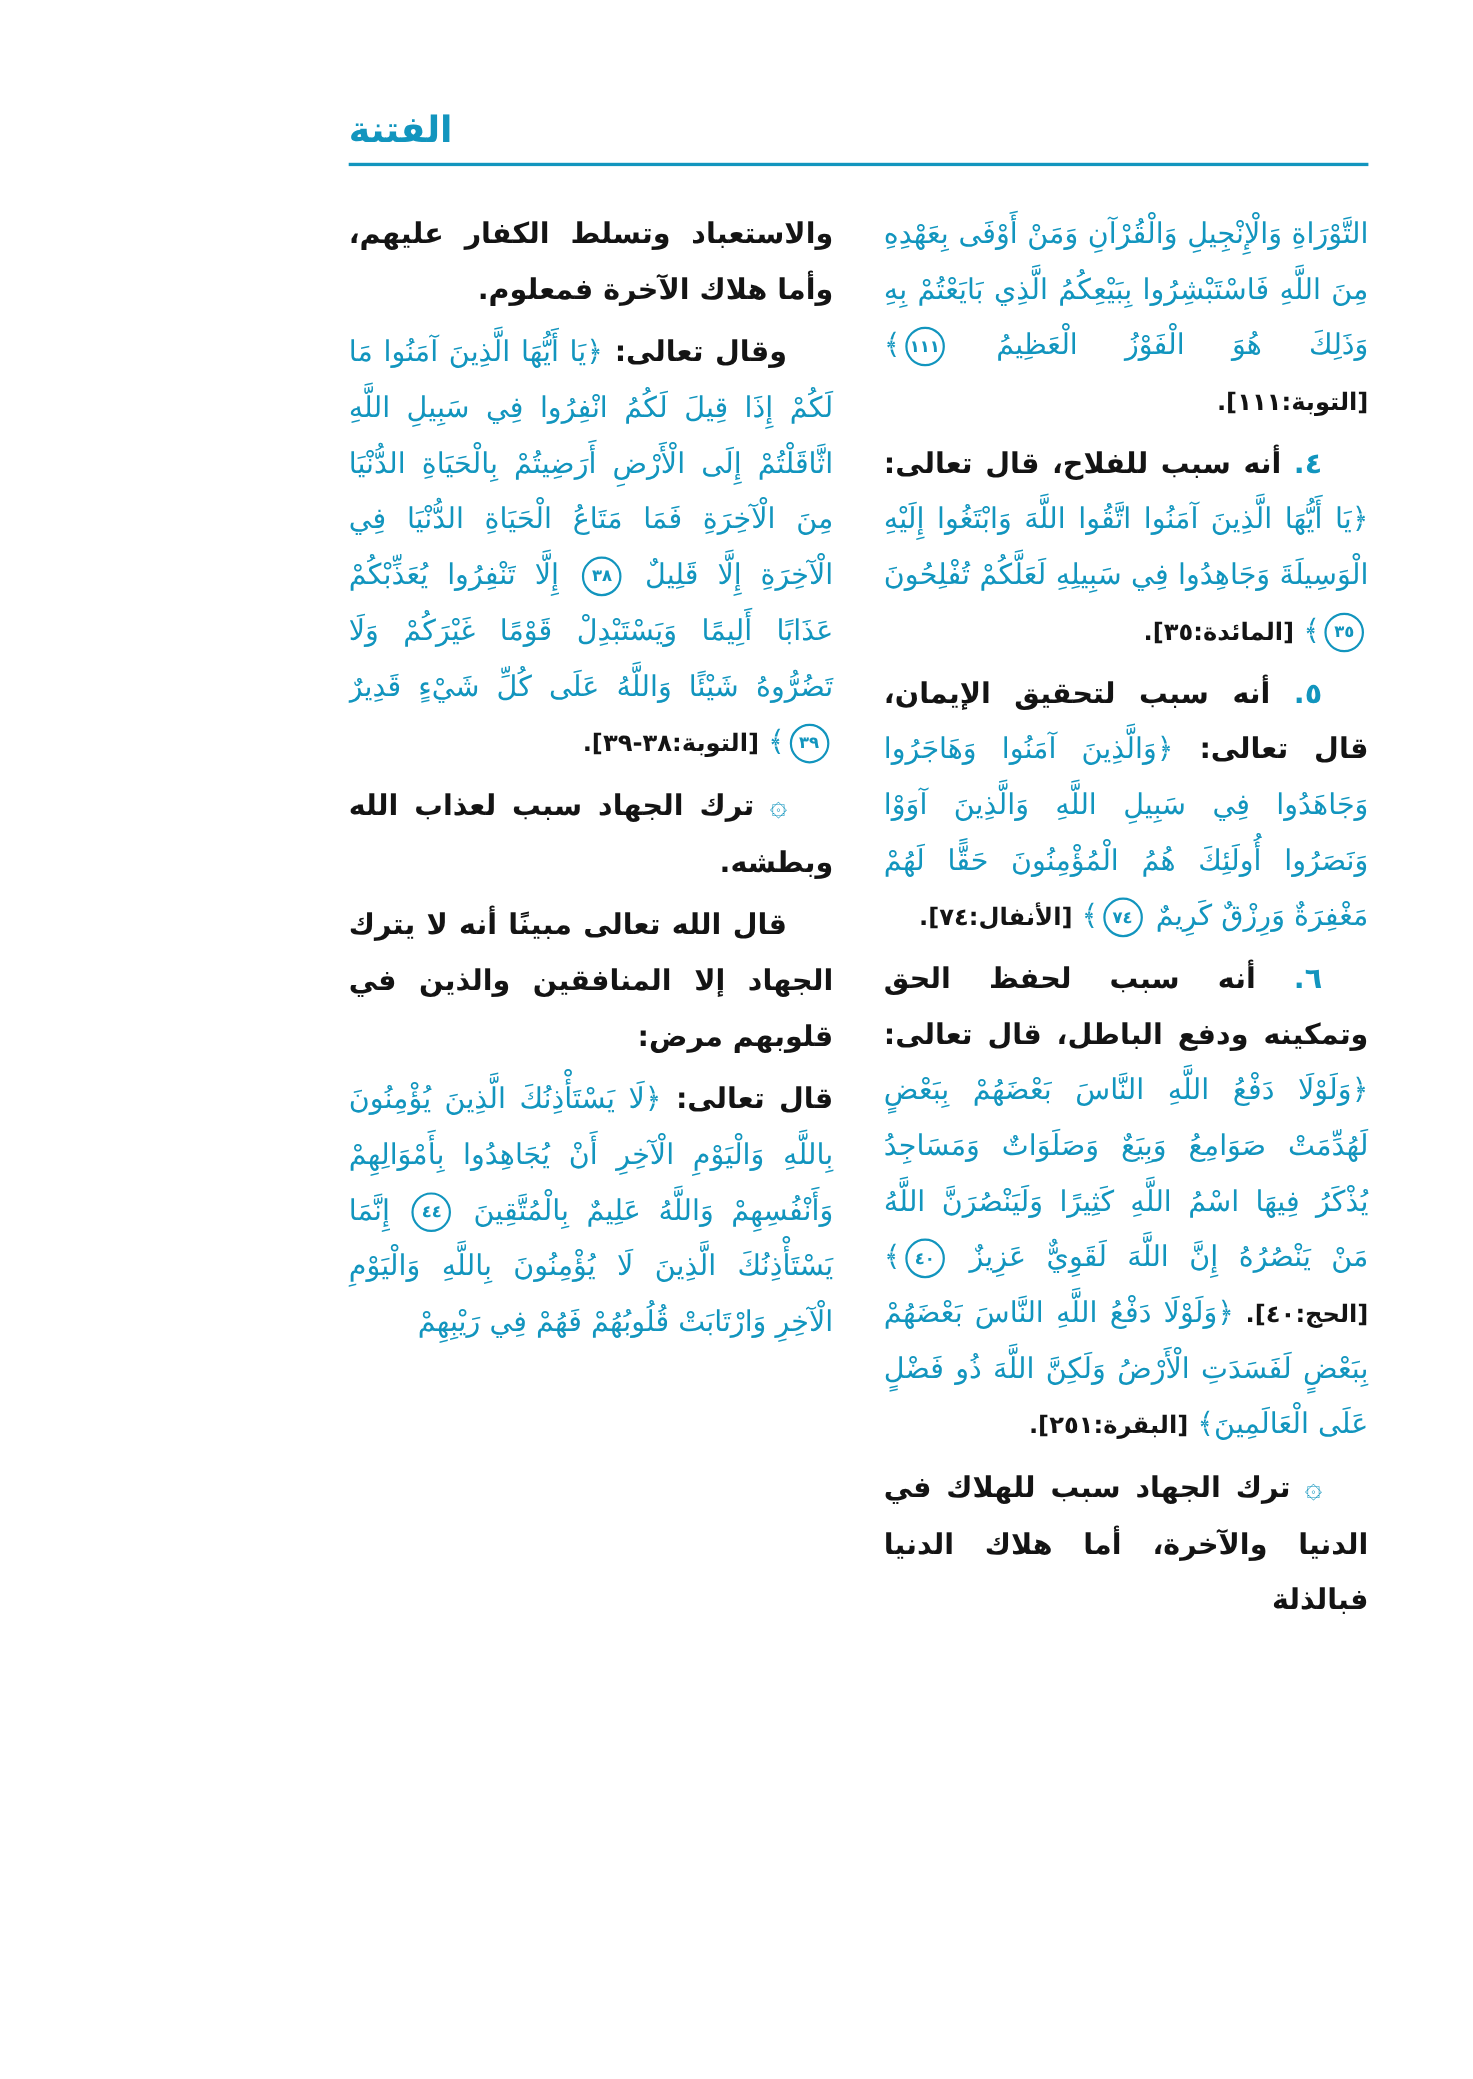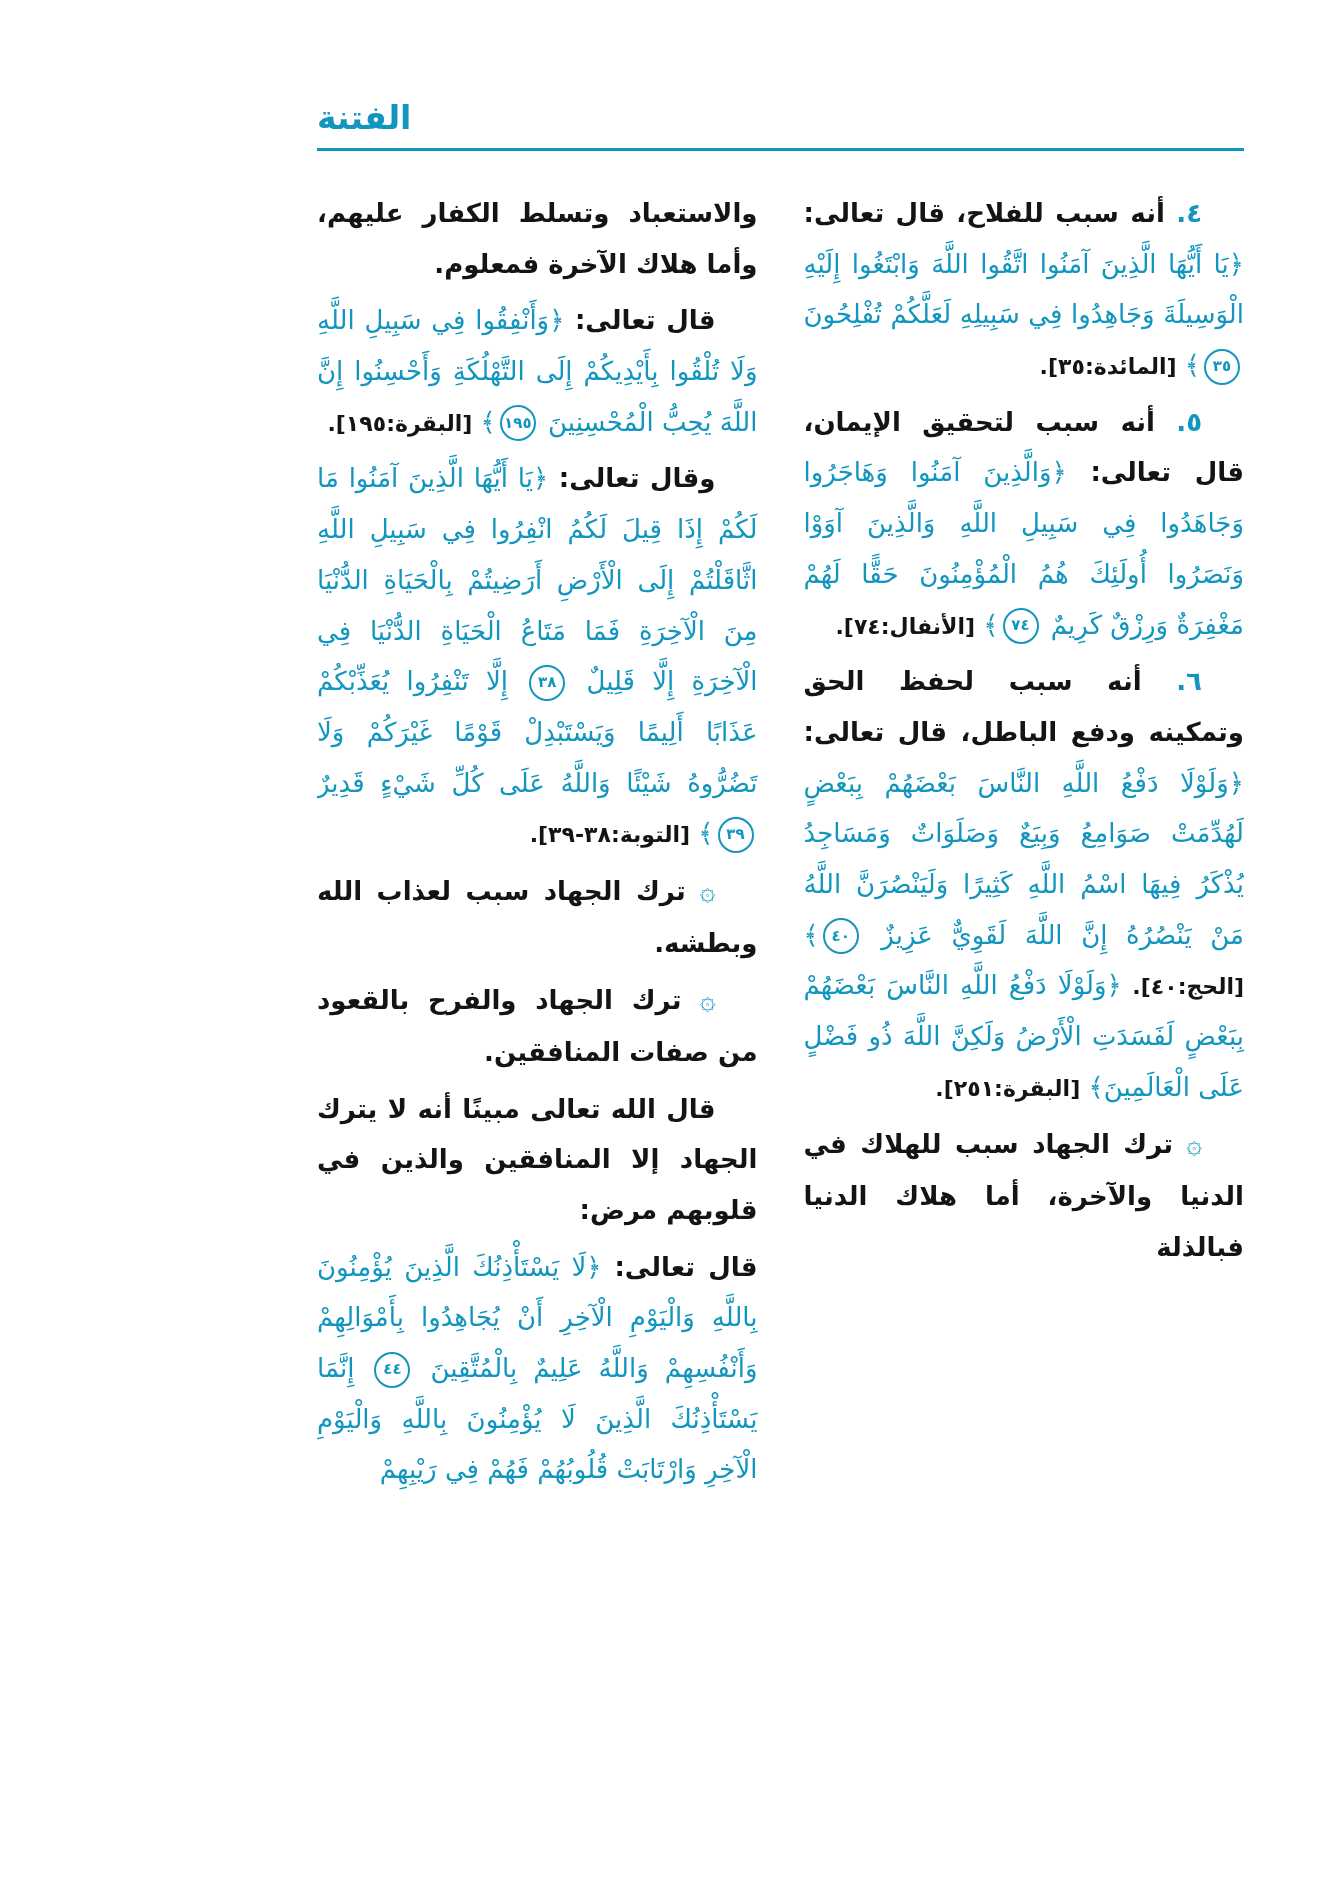--- a/index.html
+++ b/index.html
@@ -93,30 +93,29 @@
 
 <div class="page">
 
   <header class="page-header">
     <h1 class="chapter-title">الفتنة</h1>
     <div class="header-rule"></div>
   </header>
 
   <main class="content">
     <section class="col col-right">
+        <p class="para"><span class="seg seg-quran">التَّوْرَاةِ وَالْإِنْجِيلِ وَالْقُرْآنِ وَمَنْ أَوْفَى بِعَهْدِهِ مِنَ اللَّهِ فَاسْتَبْشِرُوا بِبَيْعِكُمُ الَّذِي بَايَعْتُمْ بِهِ وَذَلِكَ هُوَ الْفَوْزُ الْعَظِيمُ </span><span class="seg seg-ayah">١١١</span><span class="seg seg-quran">﴾ </span><span class="seg seg-ref">[التوبة:١١١].</span></p>
         <p class="para indent"><span class="seg seg-num">٤. </span><span class="seg seg-black">أنه سبب للفلاح، قال تعالى: </span><span class="seg seg-quran">﴿يَا أَيُّهَا الَّذِينَ آمَنُوا اتَّقُوا اللَّهَ وَابْتَغُوا إِلَيْهِ الْوَسِيلَةَ وَجَاهِدُوا فِي سَبِيلِهِ لَعَلَّكُمْ تُفْلِحُونَ </span><span class="seg seg-ayah">٣٥</span><span class="seg seg-quran">﴾ </span><span class="seg seg-ref">[المائدة:٣٥].</span></p>
         <p class="para indent"><span class="seg seg-num">٥. </span><span class="seg seg-black">أنه سبب لتحقيق الإيمان، قال تعالى: </span><span class="seg seg-quran">﴿وَالَّذِينَ آمَنُوا وَهَاجَرُوا وَجَاهَدُوا فِي سَبِيلِ اللَّهِ وَالَّذِينَ آوَوْا وَنَصَرُوا أُولَئِكَ هُمُ الْمُؤْمِنُونَ حَقًّا لَهُمْ مَغْفِرَةٌ وَرِزْقٌ كَرِيمٌ </span><span class="seg seg-ayah">٧٤</span><span class="seg seg-quran">﴾ </span><span class="seg seg-ref">[الأنفال:٧٤].</span></p>
         <p class="para indent"><span class="seg seg-num">٦. </span><span class="seg seg-black">أنه سبب لحفظ الحق وتمكينه ودفع الباطل، قال تعالى: </span><span class="seg seg-quran">﴿وَلَوْلَا دَفْعُ اللَّهِ النَّاسَ بَعْضَهُمْ بِبَعْضٍ لَهُدِّمَتْ صَوَامِعُ وَبِيَعٌ وَصَلَوَاتٌ وَمَسَاجِدُ يُذْكَرُ فِيهَا اسْمُ اللَّهِ كَثِيرًا وَلَيَنْصُرَنَّ اللَّهُ مَنْ يَنْصُرُهُ إِنَّ اللَّهَ لَقَوِيٌّ عَزِيزٌ </span><span class="seg seg-ayah">٤٠</span><span class="seg seg-quran">﴾ </span><span class="seg seg-ref">[الحج:٤٠]. </span><span class="seg seg-quran">﴿وَلَوْلَا دَفْعُ اللَّهِ النَّاسَ بَعْضَهُمْ بِبَعْضٍ لَفَسَدَتِ الْأَرْضُ وَلَكِنَّ اللَّهَ ذُو فَضْلٍ عَلَى الْعَالَمِينَ﴾ </span><span class="seg seg-ref">[البقرة:٢٥١].</span></p>
         <p class="para indent"><span class="seg seg-flower">۞ </span><span class="seg seg-black">ترك الجهاد سبب للهلاك في الدنيا والآخرة، أما هلاك الدنيا فبالذلة</span></p>
       </section>
     <section class="col col-left">
         <p class="para"><span class="seg seg-black">والاستعباد وتسلط الكفار عليهم، وأما هلاك الآخرة فمعلوم.</span></p>
-        <p class="para indent"><span class="seg seg-black">قال تعالى: </span><span class="seg seg-quran">﴿وَأَنْفِقُوا فِي سَبِيلِ اللَّهِ وَلَا تُلْقُوا بِأَيْدِيكُمْ إِلَى التَّهْلُكَةِ وَأَحْسِنُوا إِنَّ اللَّهَ يُحِبُّ الْمُحْسِنِينَ </span><span class="seg seg-ayah">١٩٥</span><span class="seg seg-quran">﴾ </span><span class="seg seg-ref">[البقرة:١٩٥].</span></p>
         <p class="para indent"><span class="seg seg-black">وقال تعالى: </span><span class="seg seg-quran">﴿يَا أَيُّهَا الَّذِينَ آمَنُوا مَا لَكُمْ إِذَا قِيلَ لَكُمُ انْفِرُوا فِي سَبِيلِ اللَّهِ اثَّاقَلْتُمْ إِلَى الْأَرْضِ أَرَضِيتُمْ بِالْحَيَاةِ الدُّنْيَا مِنَ الْآخِرَةِ فَمَا مَتَاعُ الْحَيَاةِ الدُّنْيَا فِي الْآخِرَةِ إِلَّا قَلِيلٌ </span><span class="seg seg-ayah">٣٨</span><span class="seg seg-quran"> إِلَّا تَنْفِرُوا يُعَذِّبْكُمْ عَذَابًا أَلِيمًا وَيَسْتَبْدِلْ قَوْمًا غَيْرَكُمْ وَلَا تَضُرُّوهُ شَيْئًا وَاللَّهُ عَلَى كُلِّ شَيْءٍ قَدِيرٌ </span><span class="seg seg-ayah">٣٩</span><span class="seg seg-quran">﴾ </span><span class="seg seg-ref">[التوبة:٣٨-٣٩].</span></p>
         <p class="para indent"><span class="seg seg-flower">۞ </span><span class="seg seg-black">ترك الجهاد سبب لعذاب الله وبطشه.</span></p>
-        <p class="para indent"><span class="seg seg-flower">۞ </span><span class="seg seg-black">ترك الجهاد والفرح بالقعود من صفات المنافقين.</span></p>
         <p class="para indent"><span class="seg seg-black">قال الله تعالى مبينًا أنه لا يترك الجهاد إلا المنافقين والذين في قلوبهم مرض:</span></p>
         <p class="para"><span class="seg seg-black">قال تعالى: </span><span class="seg seg-quran">﴿لَا يَسْتَأْذِنُكَ الَّذِينَ يُؤْمِنُونَ بِاللَّهِ وَالْيَوْمِ الْآخِرِ أَنْ يُجَاهِدُوا بِأَمْوَالِهِمْ وَأَنْفُسِهِمْ وَاللَّهُ عَلِيمٌ بِالْمُتَّقِينَ </span><span class="seg seg-ayah">٤٤</span><span class="seg seg-quran"> إِنَّمَا يَسْتَأْذِنُكَ الَّذِينَ لَا يُؤْمِنُونَ بِاللَّهِ وَالْيَوْمِ الْآخِرِ وَارْتَابَتْ قُلُوبُهُمْ فَهُمْ فِي رَيْبِهِمْ</span></p>
       </section>
   </main>
 
 
 </div>
 
 </body></html>

